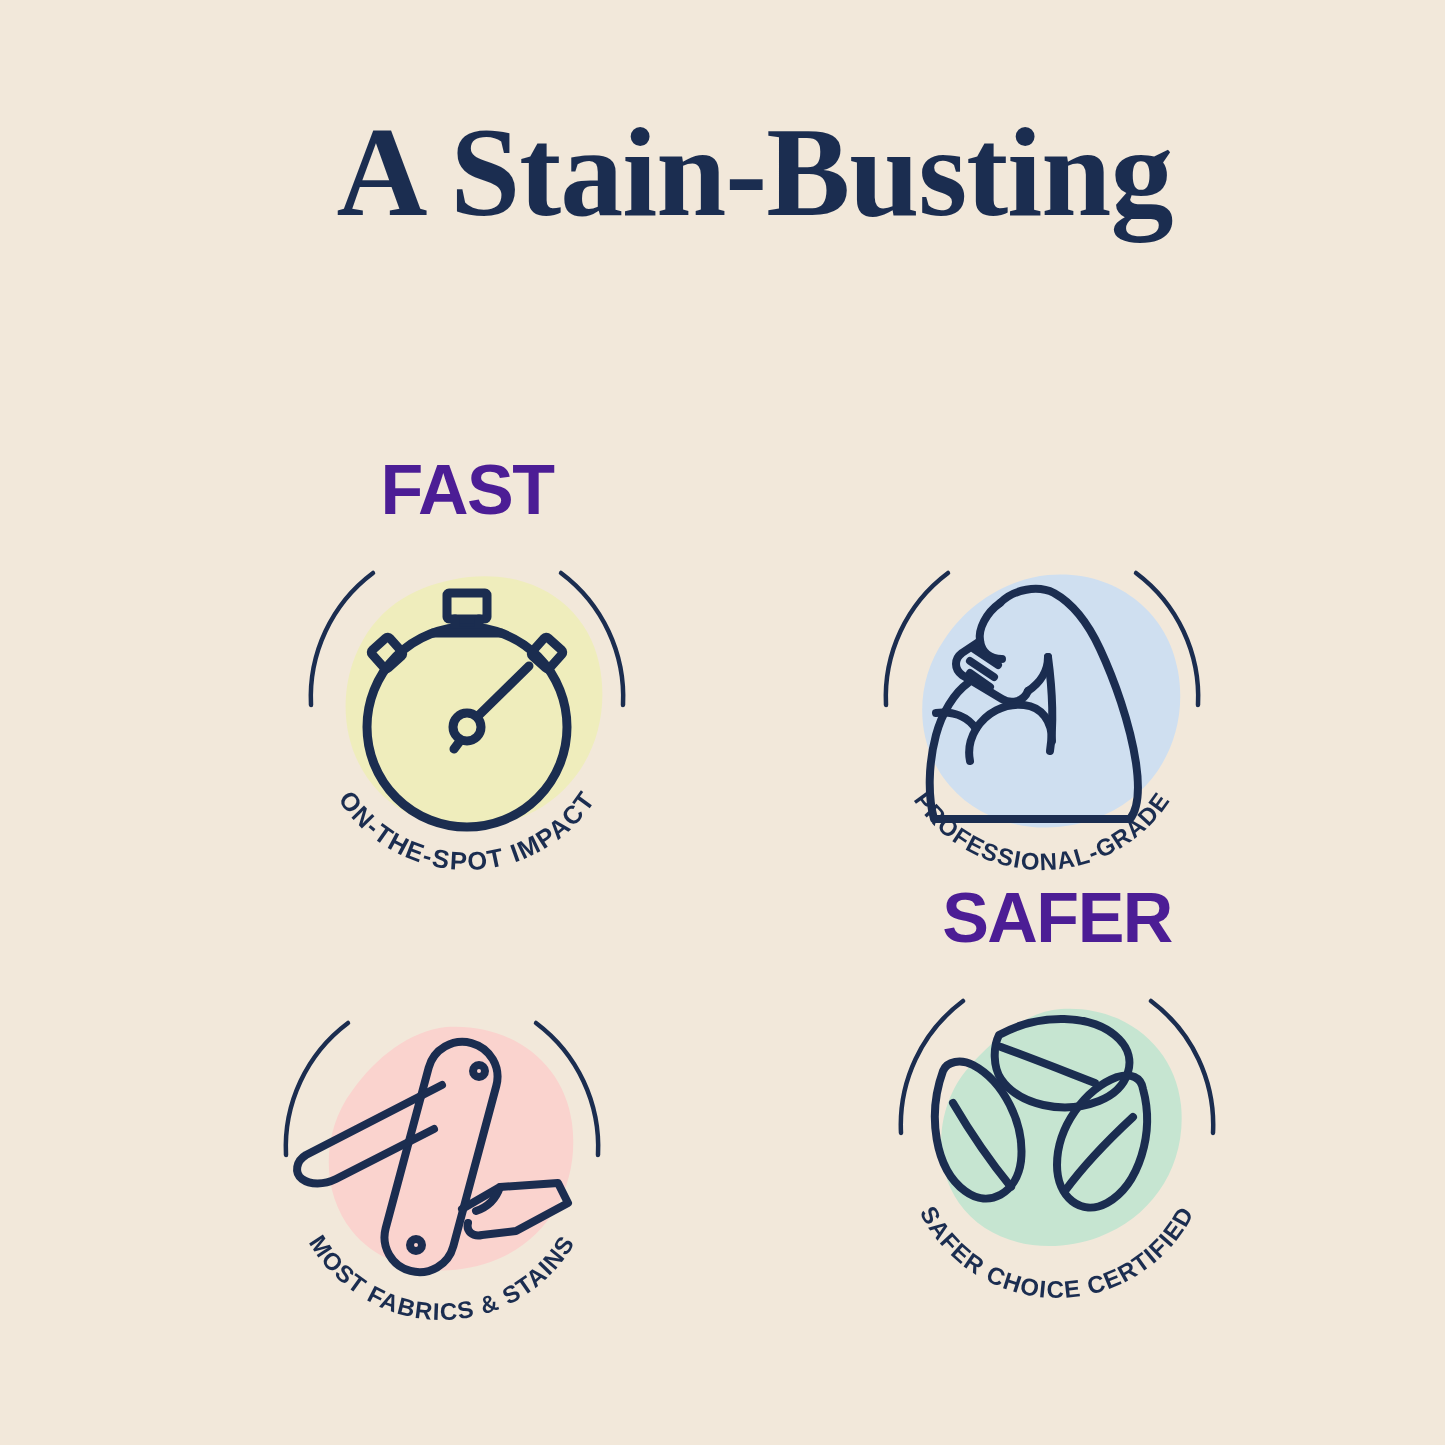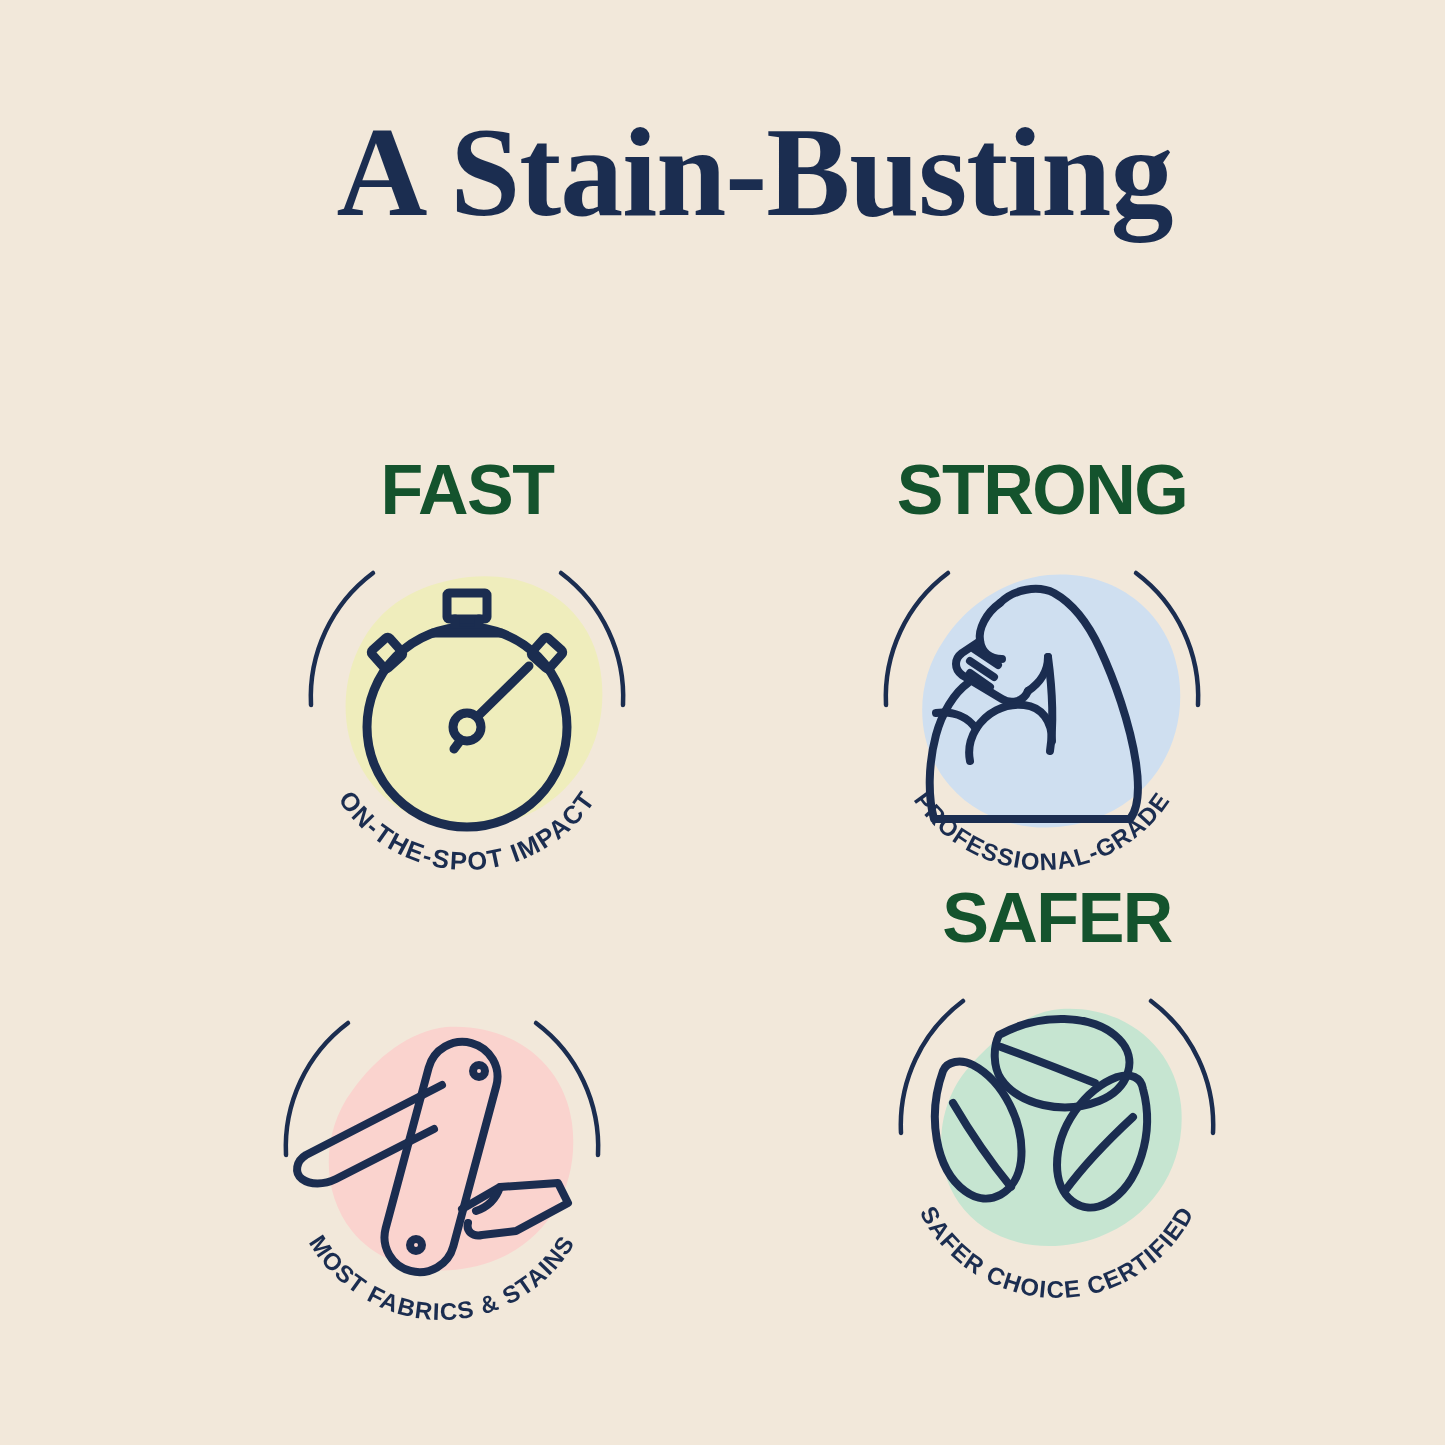--- a/index.html
+++ b/index.html
@@ -61,21 +61,21 @@
     position: absolute;
     top: 0;
     left: 0;
     width: 470px;
     text-align: center;
     font-family: "Liberation Sans", sans-serif;
     font-weight: 700;
     font-size: 70px;
     line-height: 1;
     letter-spacing: -1.5px;
-    color: #14532d;
+    color: #4c1d95;
   }
   .badge-ring {
     position: absolute;
     top: 82px;
     left: 55px;
     width: 360px;
     height: 360px;
   }
   .badge-ring svg {
     display: block;
@@ -155,21 +155,20 @@
           </g>
 
           <text class="curved-text">
             <textPath href="#arcFast" startOffset="50%" text-anchor="middle">ON-THE-SPOT IMPACT</textPath>
           </text>
         </svg>
       </div>
     </div>
 
     <div class="badge b1">
-      <div class="badge-heading">STRONG</div>
       <div class="badge-ring">
         <svg viewBox="0 0 360 360">
           <defs>
             <path id="arcStrong" d="M 27 180 A 153 153 0 0 0 333 180"></path>
           </defs>
           <path class="blob" fill="#CFDFF0" d="M 186 38
                    C 252 32 306 74 316 134
                    C 327 196 297 254 242 278
                    C 188 302 124 291 88 249
                    C 52 208 52 146 82 103

